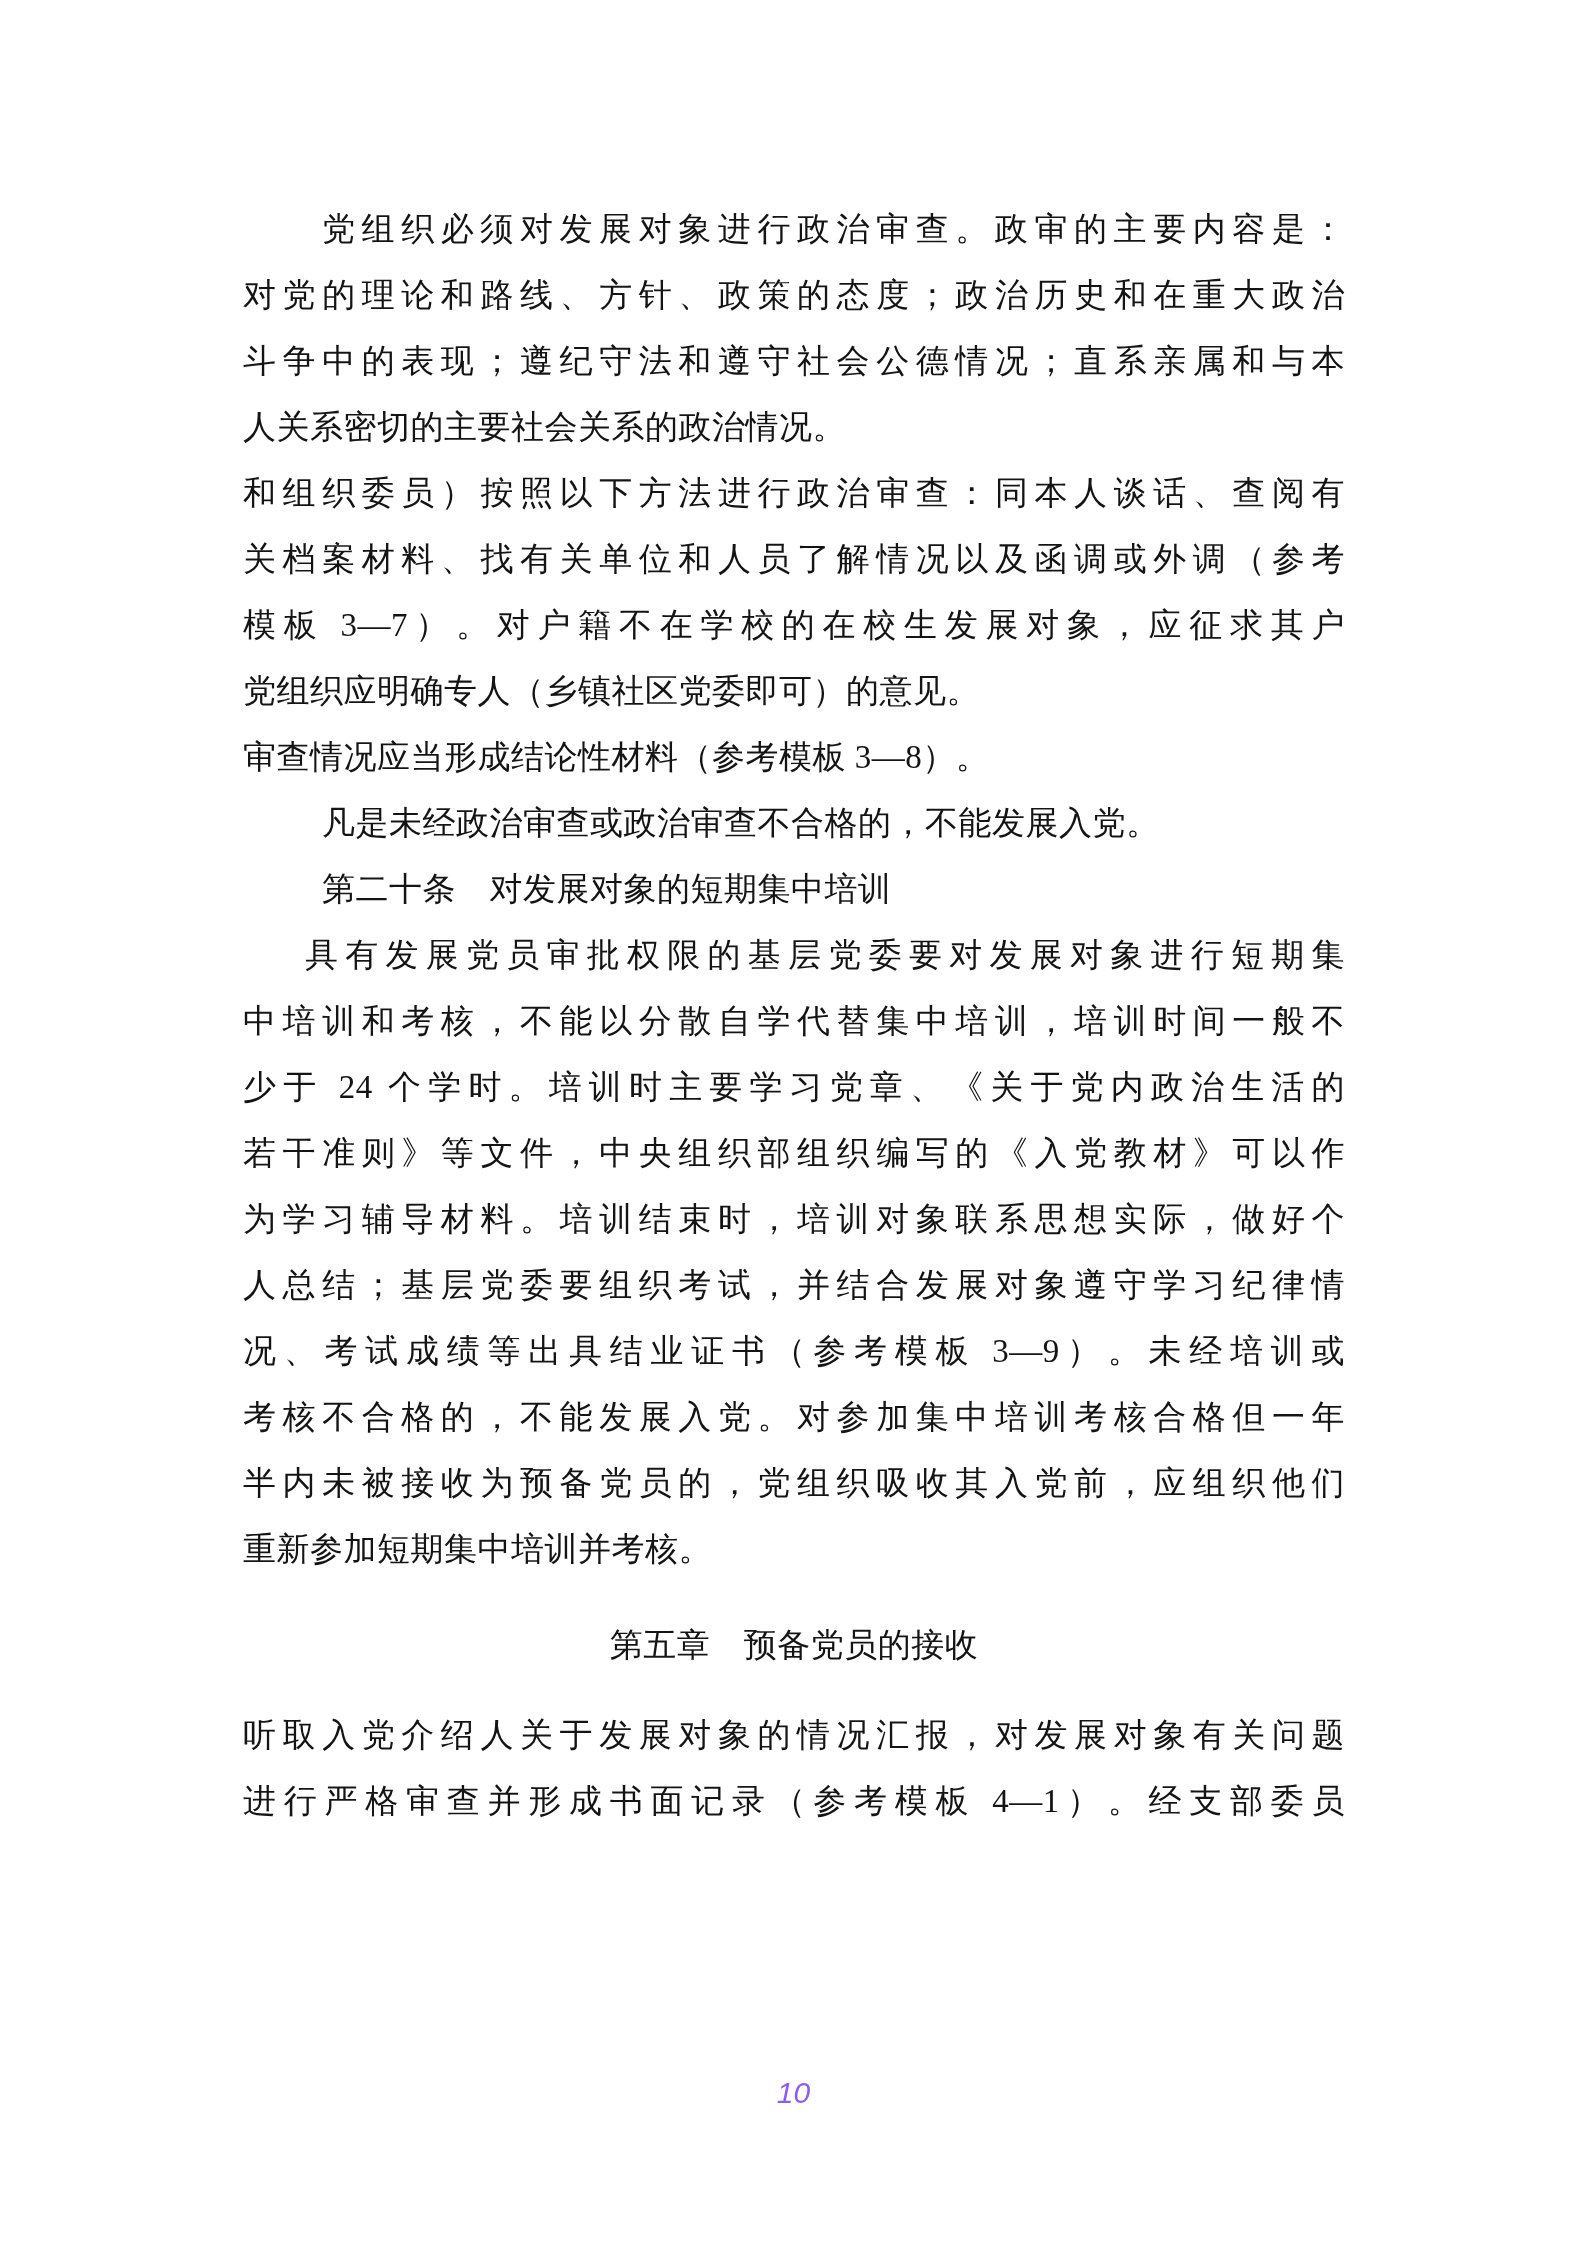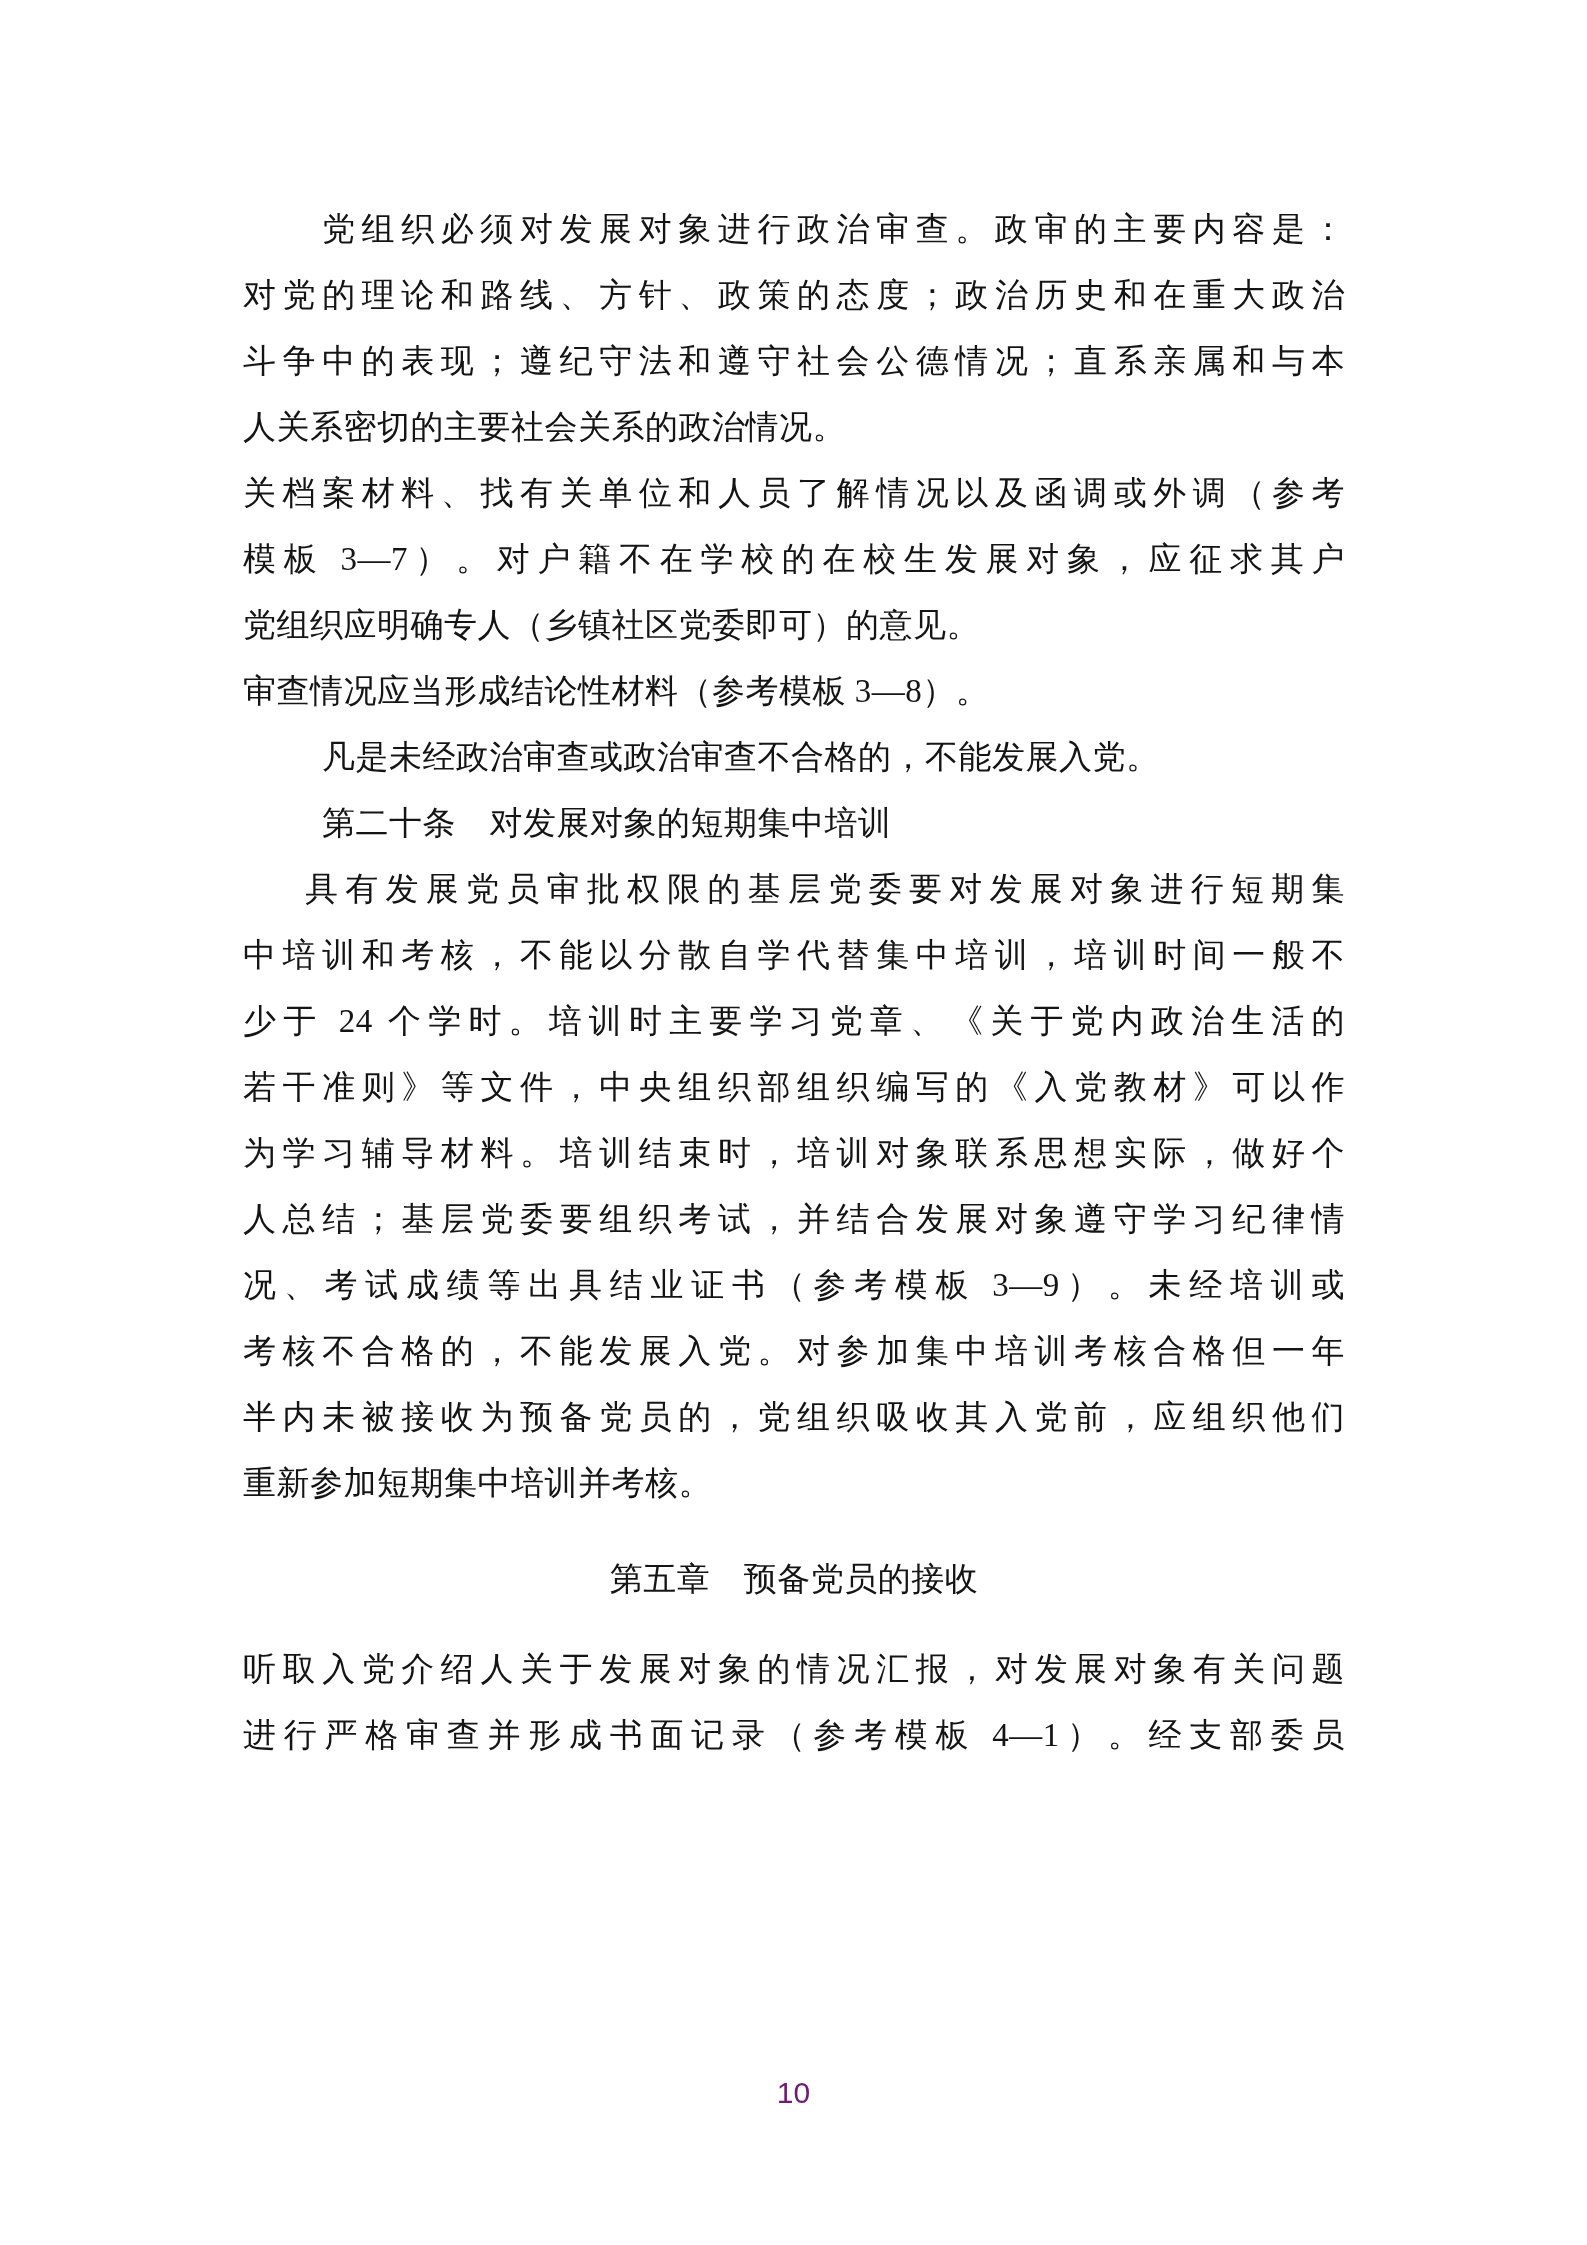--- a/index.html
+++ b/index.html
@@ -42,31 +42,33 @@
   }
   .page-num {
     position: absolute;
     top: 2076px;
     left: 0;
     width: 100%;
     text-align: center;
     font-size: 30px;
     line-height: 34px;
     font-family: "Liberation Sans", "DejaVu Sans", sans-serif;
-    color: #701a75;
+    color: #8b5cf6;
+    font-style: italic;
   }
 </style>
 </head>
 <body>
 
 <div class="text-block">
   <div class="ln ind j">党组织必须对发展对象进行政治审查。政审的主要内容是：</div>
   <div class="ln j">对党的理论和路线、方针、政策的态度；政治历史和在重大政治</div>
   <div class="ln j">斗争中的表现；遵纪守法和遵守社会公德情况；直系亲属和与本</div>
   <div class="ln">人关系密切的主要社会关系的政治情况。</div>
+  <div class="ln j">和组织委员）按照以下方法进行政治审查：同本人谈话、查阅有</div>
   <div class="ln j">关档案材料、找有关单位和人员了解情况以及函调或外调（参考</div>
   <div class="ln j">模板 3—7）。对户籍不在学校的在校生发展对象，应征求其户</div>
   <div class="ln">党组织应明确专人（乡镇社区党委即可）的意见。</div>
   <div class="ln">审查情况应当形成结论性材料（参考模板 3—8）。</div>
   <div class="ln ind">凡是未经政治审查或政治审查不合格的，不能发展入党。</div>
   <div class="ln ind">第二十条　对发展对象的短期集中培训</div>
   <div class="ln ind-sm j">具有发展党员审批权限的基层党委要对发展对象进行短期集</div>
   <div class="ln j">中培训和考核，不能以分散自学代替集中培训，培训时间一般不</div>
   <div class="ln j">少于 24 个学时。培训时主要学习党章、《关于党内政治生活的</div>
   <div class="ln j">若干准则》等文件，中央组织部组织编写的《入党教材》可以作</div>

